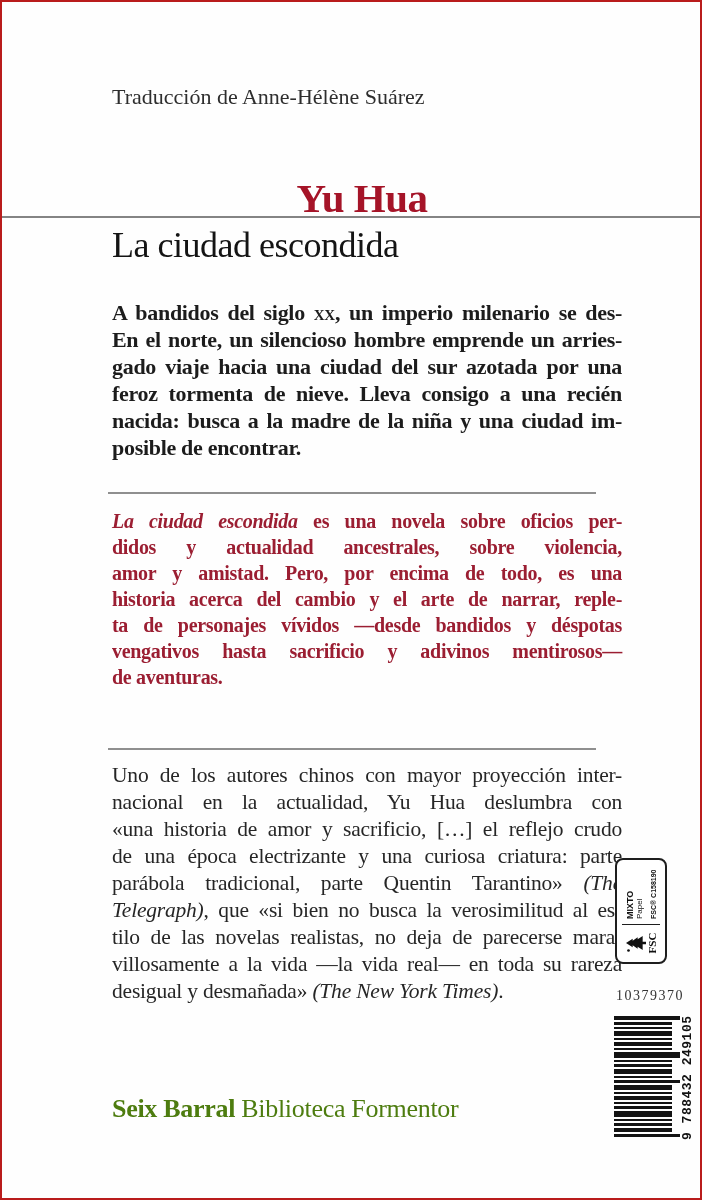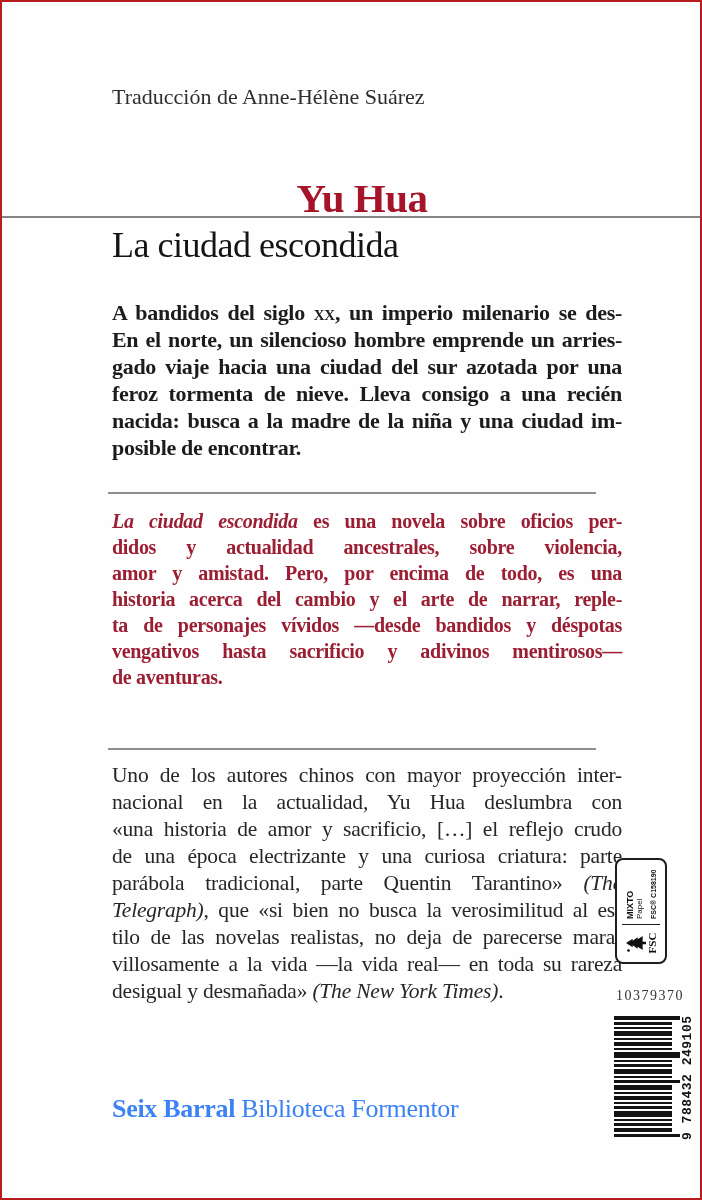--- a/index.html
+++ b/index.html
@@ -85,21 +85,21 @@
   .barcode-digits-inner{
     width:126px;height:20px;
     transform:rotate(-90deg) translate(-126px,0);
     transform-origin:top left;
     font-family:"Liberation Mono", monospace;
     font-size:13px;font-weight:bold;color:#111;
     letter-spacing:0.5px;white-space:nowrap;
   }
   .publisher{
     left:110px;top:1092px;width:520px;
-    font-size:26px;color:#3b82f6;letter-spacing:-0.3px;
+    font-size:26px;color:#4d7c0f;letter-spacing:-0.3px;
   }
   .publisher b{font-weight:bold;}
 </style>
 </head>
 <body>
 
 <div class="page">
 
   <div class="abs translator">Traducción de Anne-Hélène Suárez</div>
 

